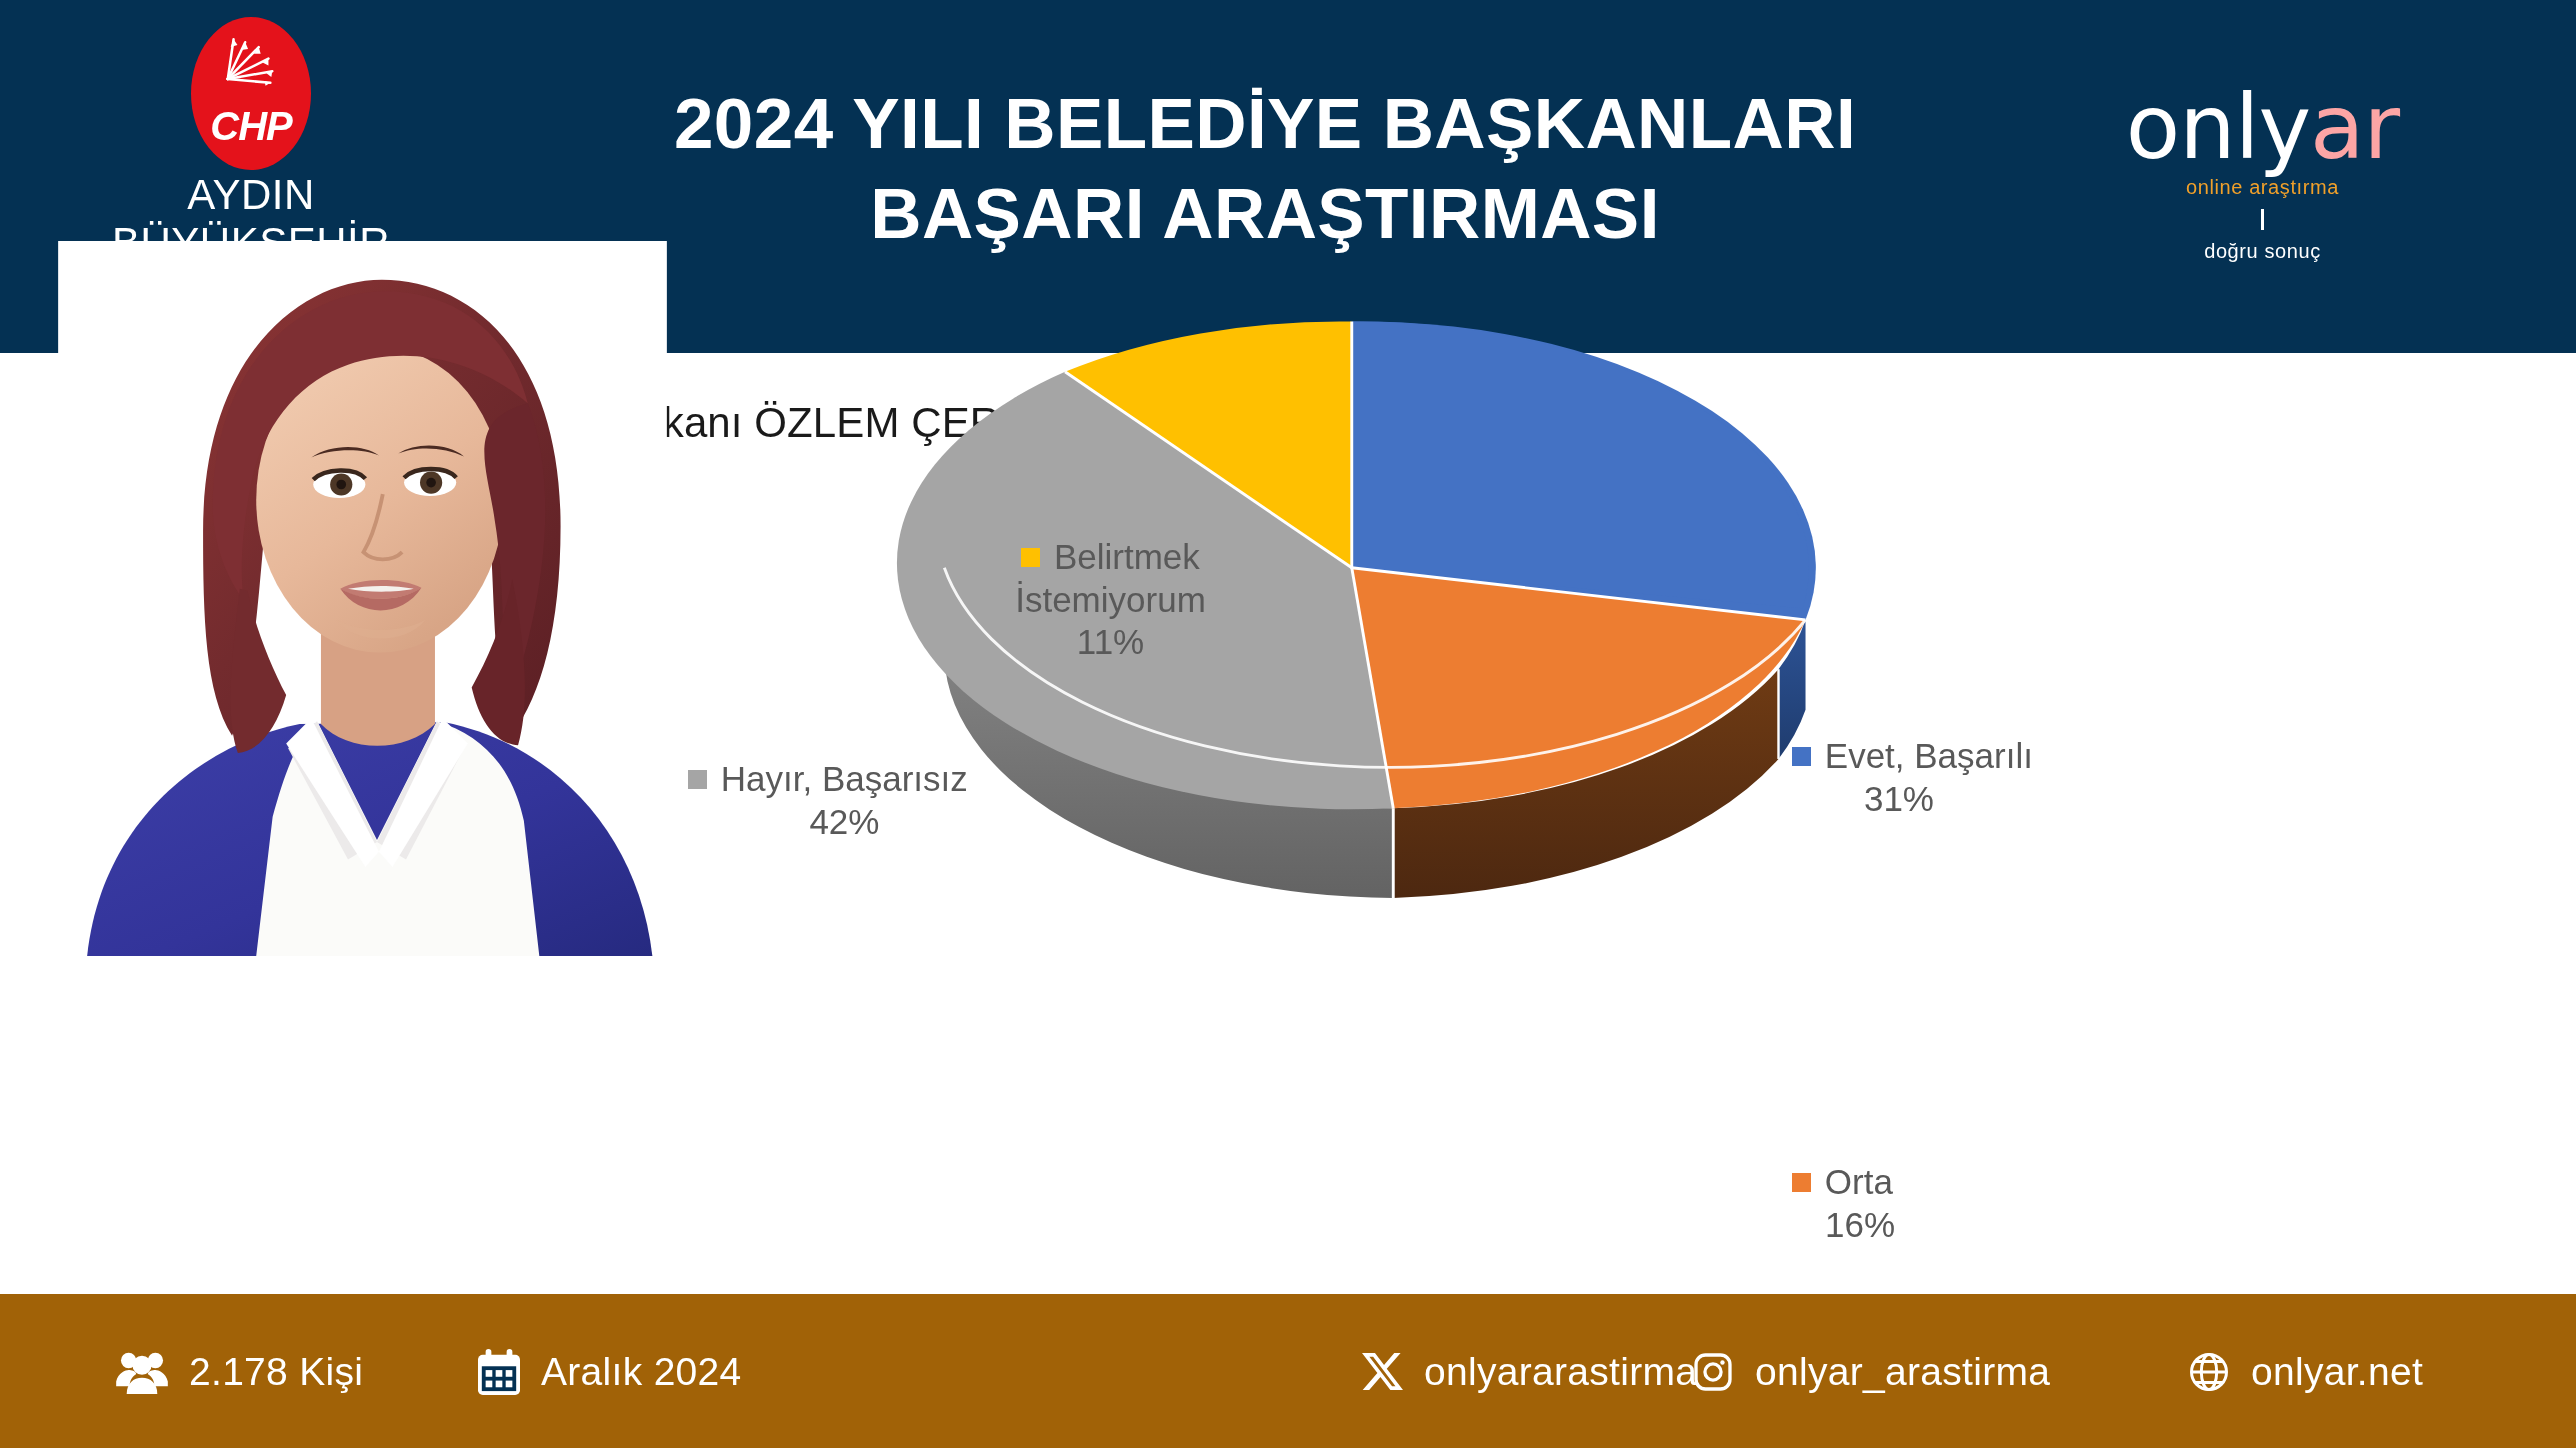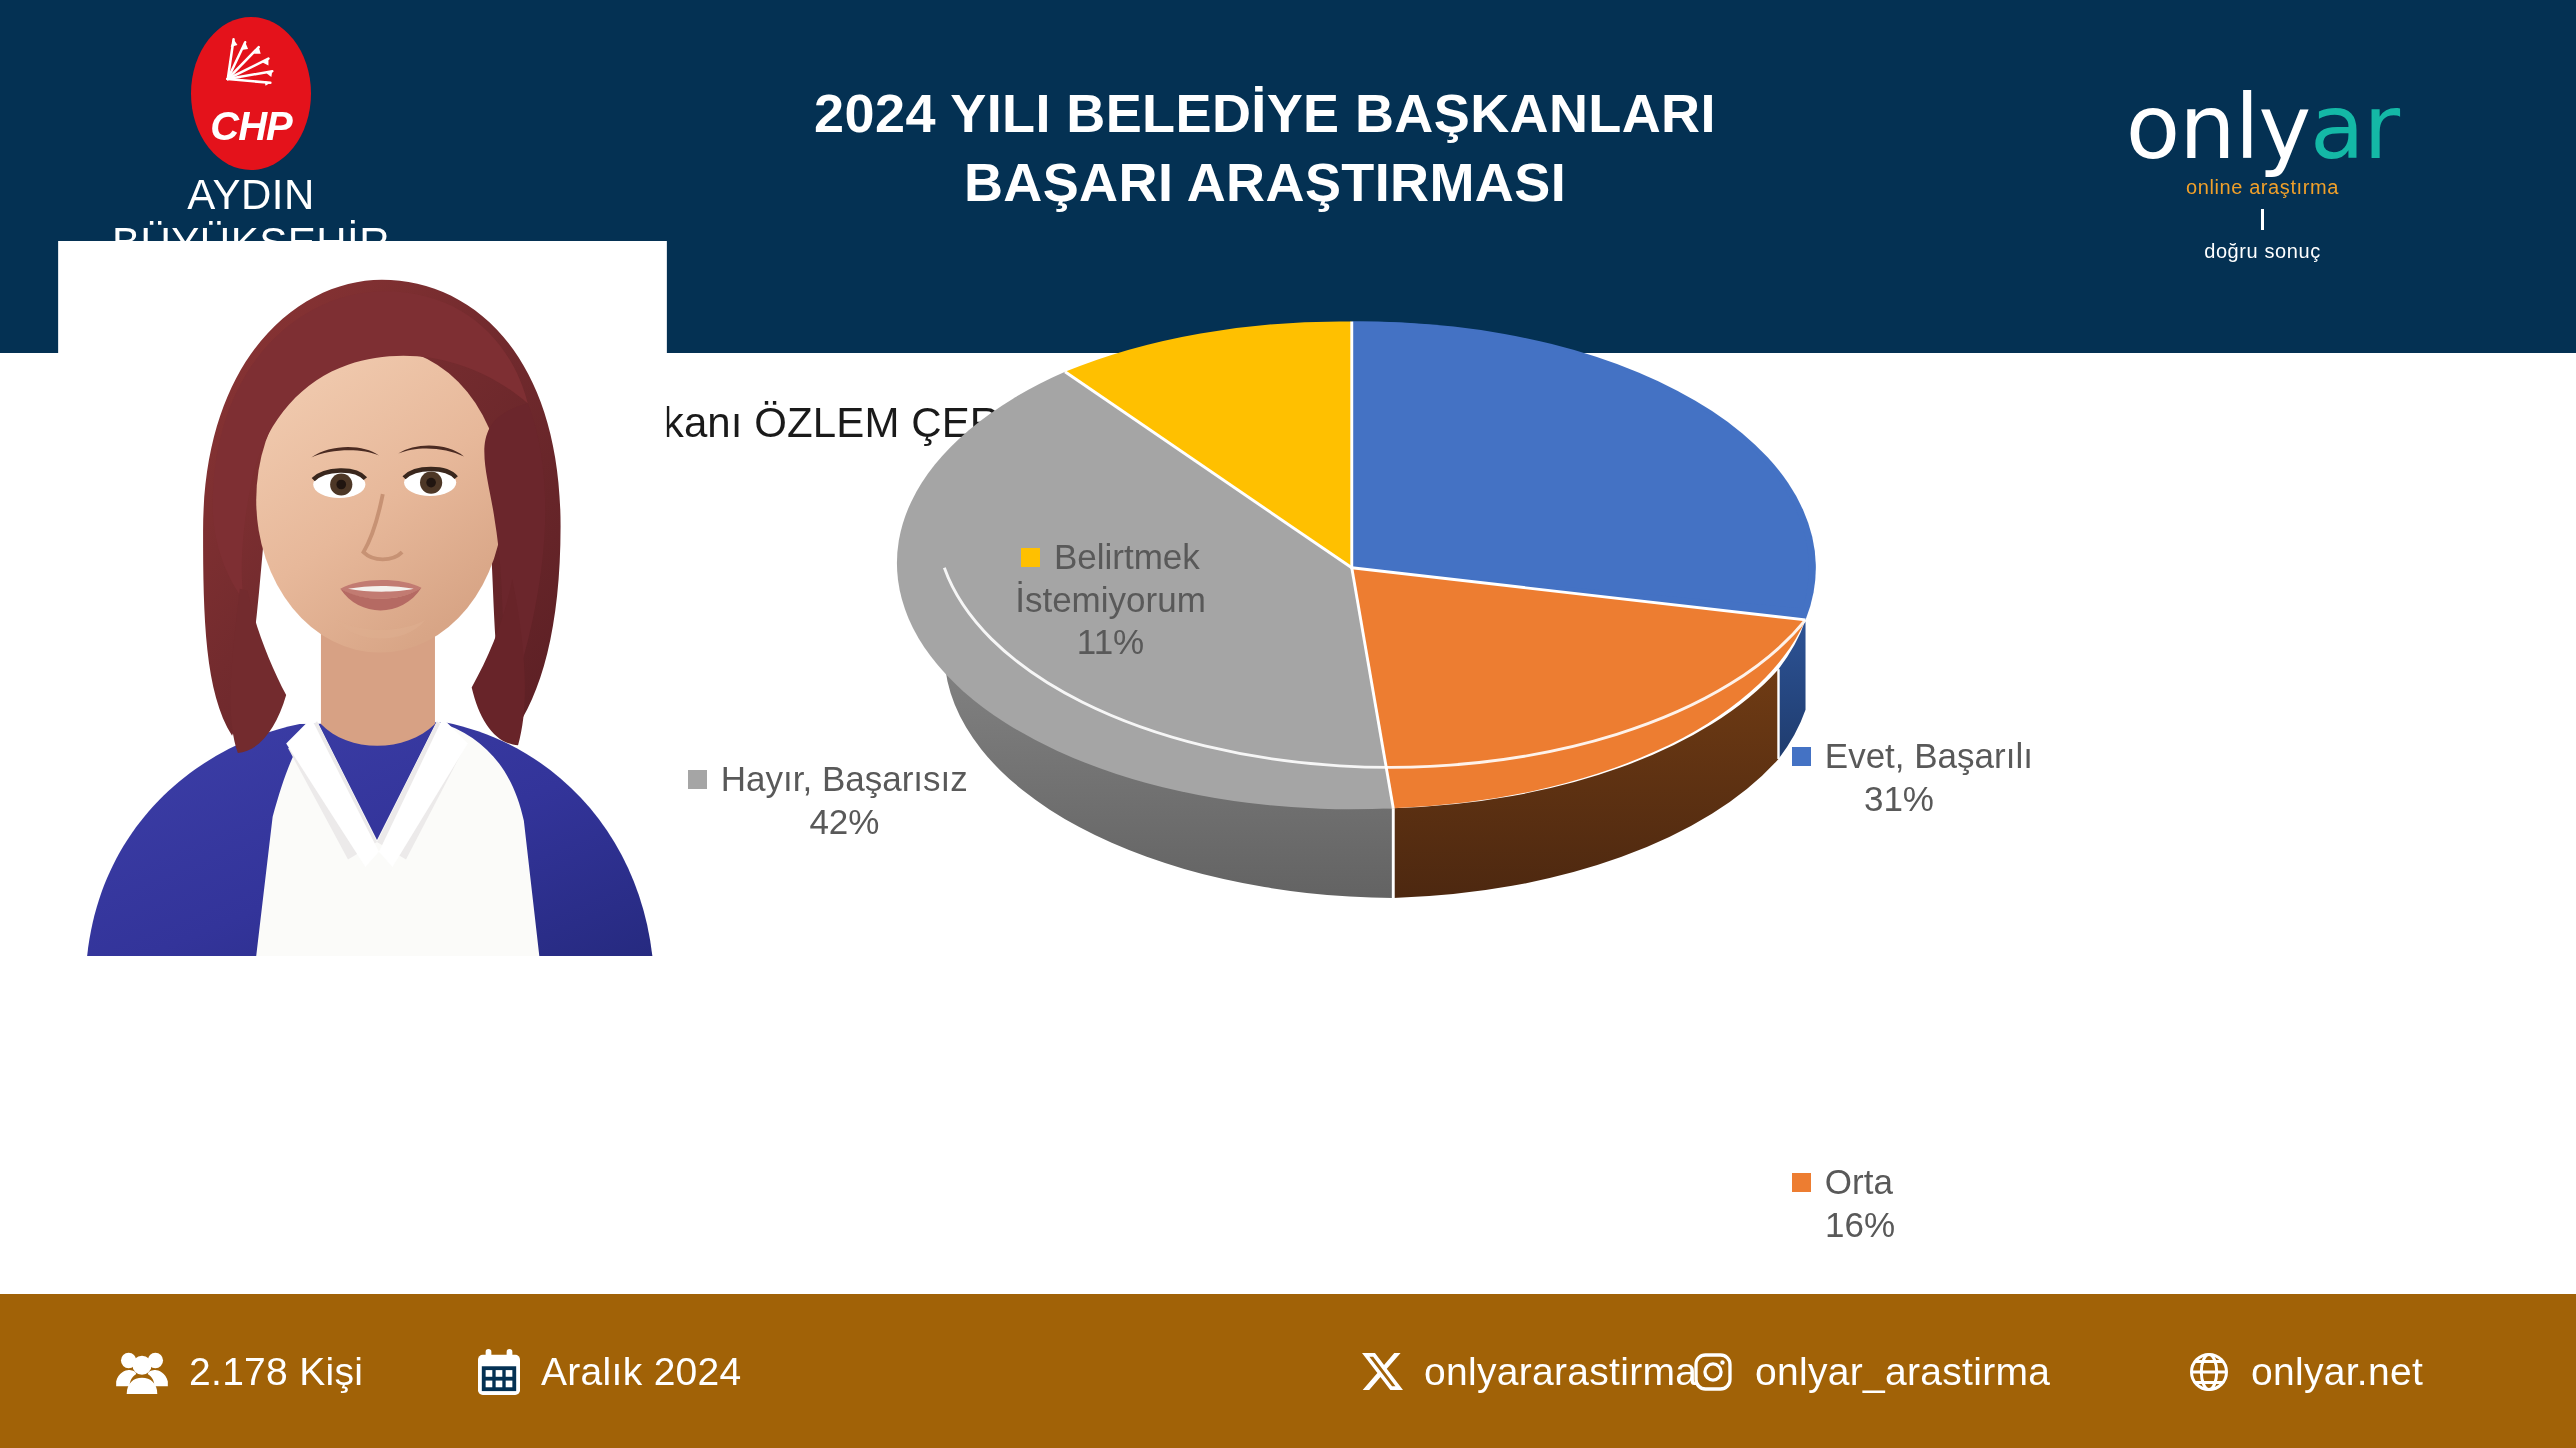--- a/index.html
+++ b/index.html
@@ -55,41 +55,41 @@
     letter-spacing: 0.5px;
   }
 
   .main-title {
     position: absolute;
     left: 618px; top: 79px;
     width: 1294px;
     text-align: center;
     color: #ffffff;
     font-weight: 800;
-    font-size: 54px;
+    font-size: 71px;
     line-height: 1.27;
     letter-spacing: 0.4px;
   }
 
   
   .onlyar {
     position: absolute;
     right: 106px; top: 85px;
     width: 415px;
     text-align: center;
   }
   .onlyar-word {
     font-size: 89px;
     line-height: 0.96;
     font-weight: 400;
     letter-spacing: -1px;
     color: #ffffff;
     font-family: "DejaVu Sans", sans-serif;
   }
-  .onlyar-word .accent { color: #14b8a6; text-align: right; }
+  .onlyar-word .accent { color: #fca5a5; text-align: right; }
   .onlyar-tag {
     margin-top: 5.8px;
     display: flex; align-items: center; justify-content: center;
     gap: 9.7px;
     font-size: 20px;
     letter-spacing: 0.6px;
     flex-direction: column;
   }
   .onlyar-tag .t-left { color: #f0a02a; }
   .onlyar-tag .t-right { color: #ffffff; }

